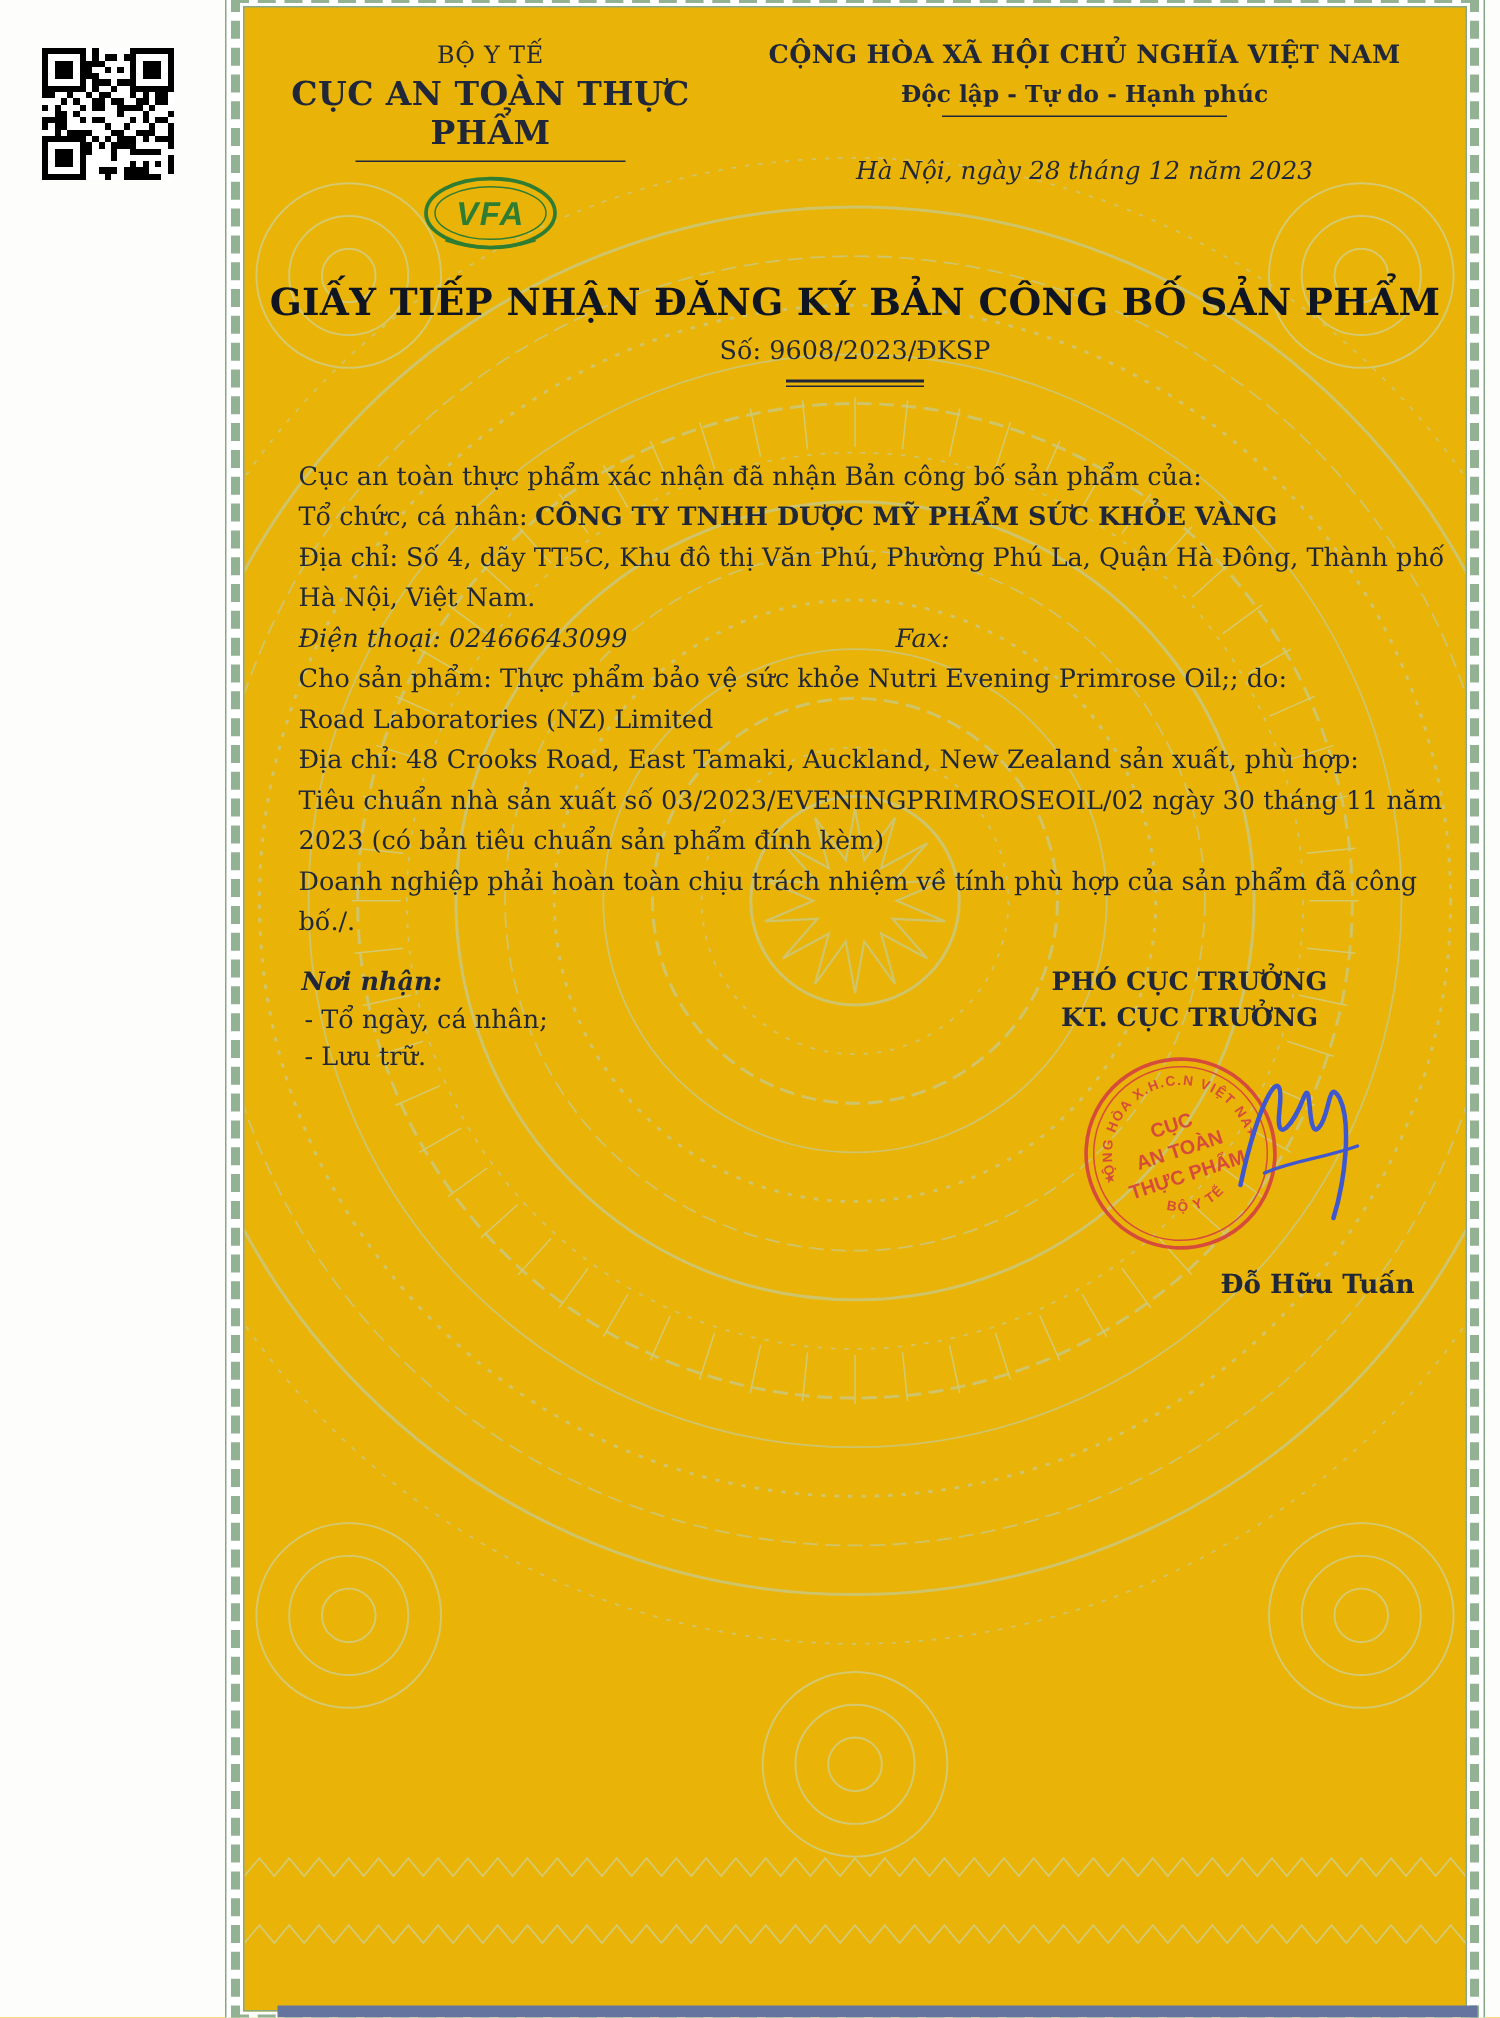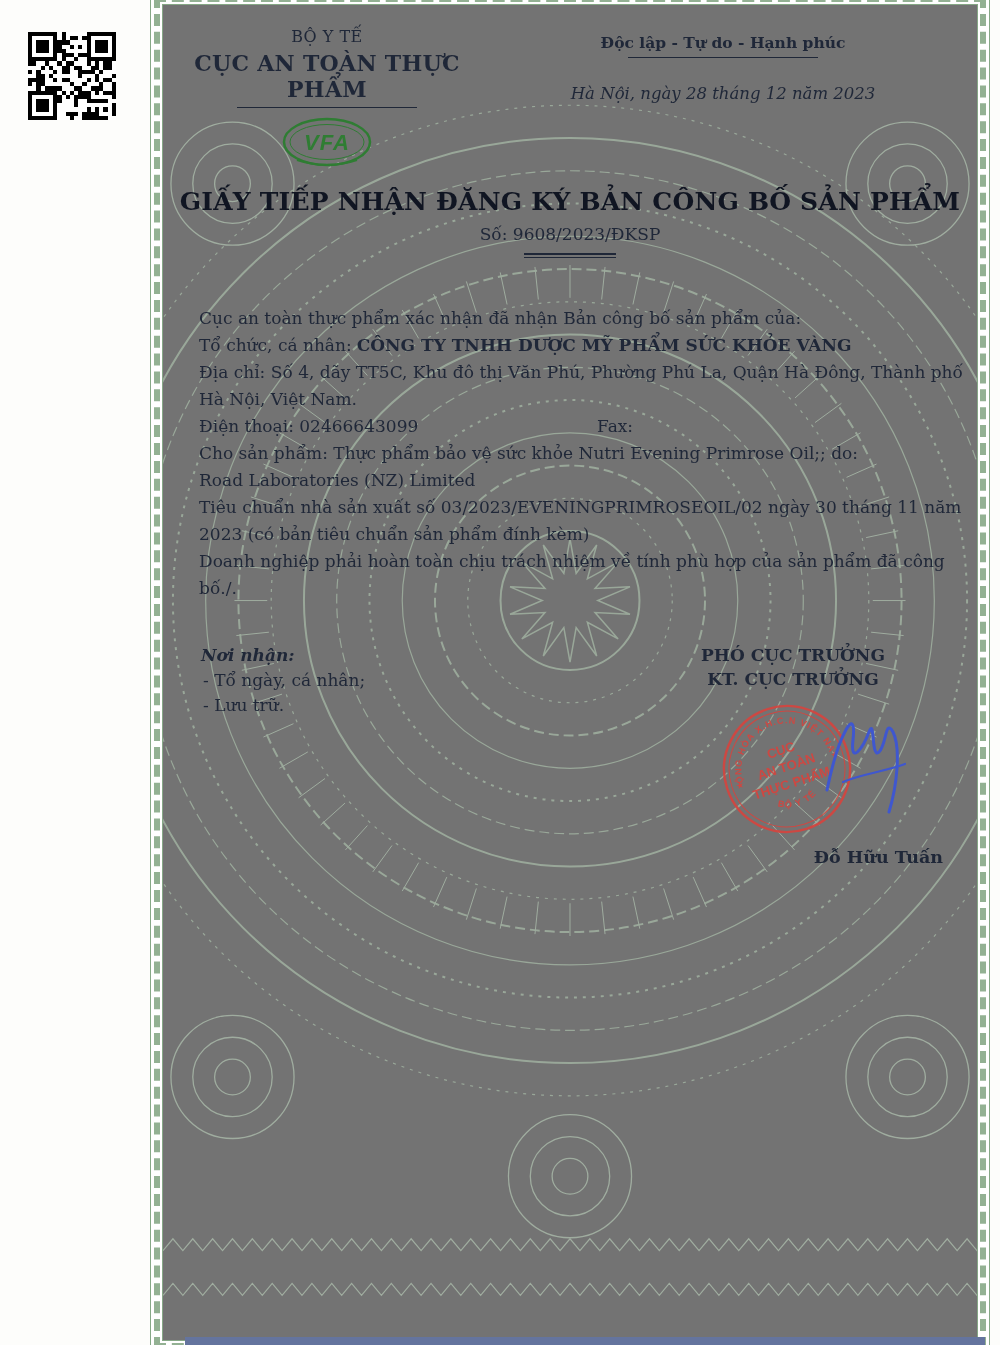--- a/index.html
+++ b/index.html
@@ -13,21 +13,21 @@
   
   .qr-box { position:absolute; left:28px; top:32px; width:88px; height:88px; background:#fff; }
   .qr-box svg { width:100%; height:100%; shape-rendering:crispEdges; }
 
   
   .frame-outer {
     position:absolute; left:150px; top:-8px; width:840px; height:1361px;
     border:1.5px solid #86a886; padding:3px; background:#fff;
   }
   .frame-band { width:100%; height:100%; border:6px dashed #93b193; padding:2px; }
-  .frame-inner { position:relative; width:100%; height:100%; border:1.5px solid #86a886; overflow:hidden; background:#737373; }
+  .frame-inner { position:relative; width:100%; height:100%; border:1.5px solid #86a886; overflow:hidden; background:#eab308; }
   .pattern-svg { position:absolute; inset:0; width:100%; height:100%; opacity:.55; pointer-events:none; }
 
   
   .header-left { position:absolute; left:28px; top:22px; width:272px; text-align:center; }
   .header-right { position:absolute; left:330px; top:22px; width:460px; text-align:center; }
   .h-ministry { font-size:16px; letter-spacing:.5px; }
   .h-agency { font-size:22px; font-weight:bold; margin-top:4px; letter-spacing:.3px; }
   .h-national { font-size:17px; font-weight:bold; letter-spacing:.2px; }
   .h-motto { font-size:15.5px; font-weight:bold; margin-top:6px; }
   .rule { border-top:1.5px solid #1f2738; margin:5px auto 0 auto; }
@@ -38,21 +38,21 @@
 
   
   .title-block { position:absolute; top:182px; left:0; width:100%; text-align:center; }
   .title-main { font-size:25px; font-weight:bold; color:#101522; letter-spacing:.2px; }
   .title-number { font-size:17px; margin-top:8px; }
   .title-rule { width:92px; height:5px; border-top:2.5px solid #1f2738; border-bottom:1px solid #1f2738; margin:9px auto 0 auto; }
 
   
   .body-block { position:absolute; top:300px; left:36px; width:766px; font-size:17px; line-height:27px; }
   .body-block p { margin:0; }
-  .phone-row { position:relative; }
+  .phone-row { position:relative;font-style:italic; }
   .fax-label { position:absolute; left:398px; top:0; }
   .org-value { font-weight:bold; margin-left:5px; }
 
   
   .recipients { position:absolute; top:638px; left:38px; font-size:17px; line-height:25px; }
   .recipients-title { font-weight:bold; font-style:italic; }
   .recipient-item { margin-left:2px; }
   .signer-block { position:absolute; top:638px; left:480px; width:300px; text-align:center; font-weight:bold; font-size:17px; line-height:24px; }
   .signer-name { position:absolute; top:842px; left:480px; width:300px; text-align:right; font-weight:bold; font-size:17.5px; }
 
@@ -317,38 +317,40 @@
         <svg width="92" height="54" viewBox="0 0 92 54" xmlns="http://www.w3.org/2000/svg">
           <ellipse cx="46" cy="26" rx="43" ry="23" fill="none" stroke="#2f7d33" stroke-width="2.5"></ellipse>
           <ellipse cx="46" cy="26" rx="37" ry="17.5" fill="none" stroke="#2f7d33" stroke-width="1"></ellipse>
           <text x="46" y="34" text-anchor="middle" font-family="Liberation Sans, sans-serif" font-size="22" font-weight="bold" font-style="italic" fill="#2f7d33" letter-spacing="1">VFA</text>
           <path d="M 16 44 Q 46 54 76 44" fill="none" stroke="#2f7d33" stroke-width="2"></path>
         </svg>
       </div>
     </div>
 
     <div class="header-right">
+      <div class="h-national">CỘNG HÒA XÃ HỘI CHỦ NGHĨA VIỆT NAM</div>
       <div class="h-motto">Độc lập - Tự do - Hạnh phúc</div>
       <div class="rule rule-right"></div>
       <div class="dateline">Hà Nội, ngày 28 tháng 12 năm 2023</div>
     </div>
 
     <div class="title-block">
       <div class="title-main">GIẤY TIẾP NHẬN ĐĂNG KÝ BẢN CÔNG BỐ SẢN PHẨM</div>
       <div class="title-number">Số: 9608/2023/ĐKSP</div>
       <div class="title-rule"></div>
     </div>
 
     <div class="body-block">
       <p>Cục an toàn thực phẩm xác nhận đã nhận Bản công bố sản phẩm của:</p>
       <p><span>Tổ chức, cá nhân:</span><span class="org-value">CÔNG TY TNHH DƯỢC MỸ PHẨM SỨC KHỎE VÀNG</span></p>
       <p>Địa chỉ: Số 4, dãy TT5C, Khu đô thị Văn Phú, Phường Phú La, Quận Hà Đông, Thành phố Hà Nội, Việt Nam.</p>
       <p class="phone-row"><span>Điện thoại: 02466643099</span><span class="fax-label">Fax:</span></p>
       <p>Cho sản phẩm: Thực phẩm bảo vệ sức khỏe Nutri Evening Primrose Oil;; do:</p>
       <p>Road Laboratories (NZ) Limited</p>
+      <p>Địa chỉ: 48 Crooks Road, East Tamaki, Auckland, New Zealand sản xuất, phù hợp:</p>
       <p>Tiêu chuẩn nhà sản xuất số 03/2023/EVENINGPRIMROSEOIL/02 ngày 30 tháng 11 năm 2023 (có bản tiêu chuẩn sản phẩm đính kèm)</p>
       <p>Doanh nghiệp phải hoàn toàn chịu trách nhiệm về tính phù hợp của sản phẩm đã công bố./.</p>
     </div>
 
     <div class="recipients">
       <div class="recipients-title">Nơi nhận:</div>
       <div class="recipient-item">- Tổ ngày, cá nhân;</div>
       <div class="recipient-item">- Lưu trữ.</div>
     </div>
 

